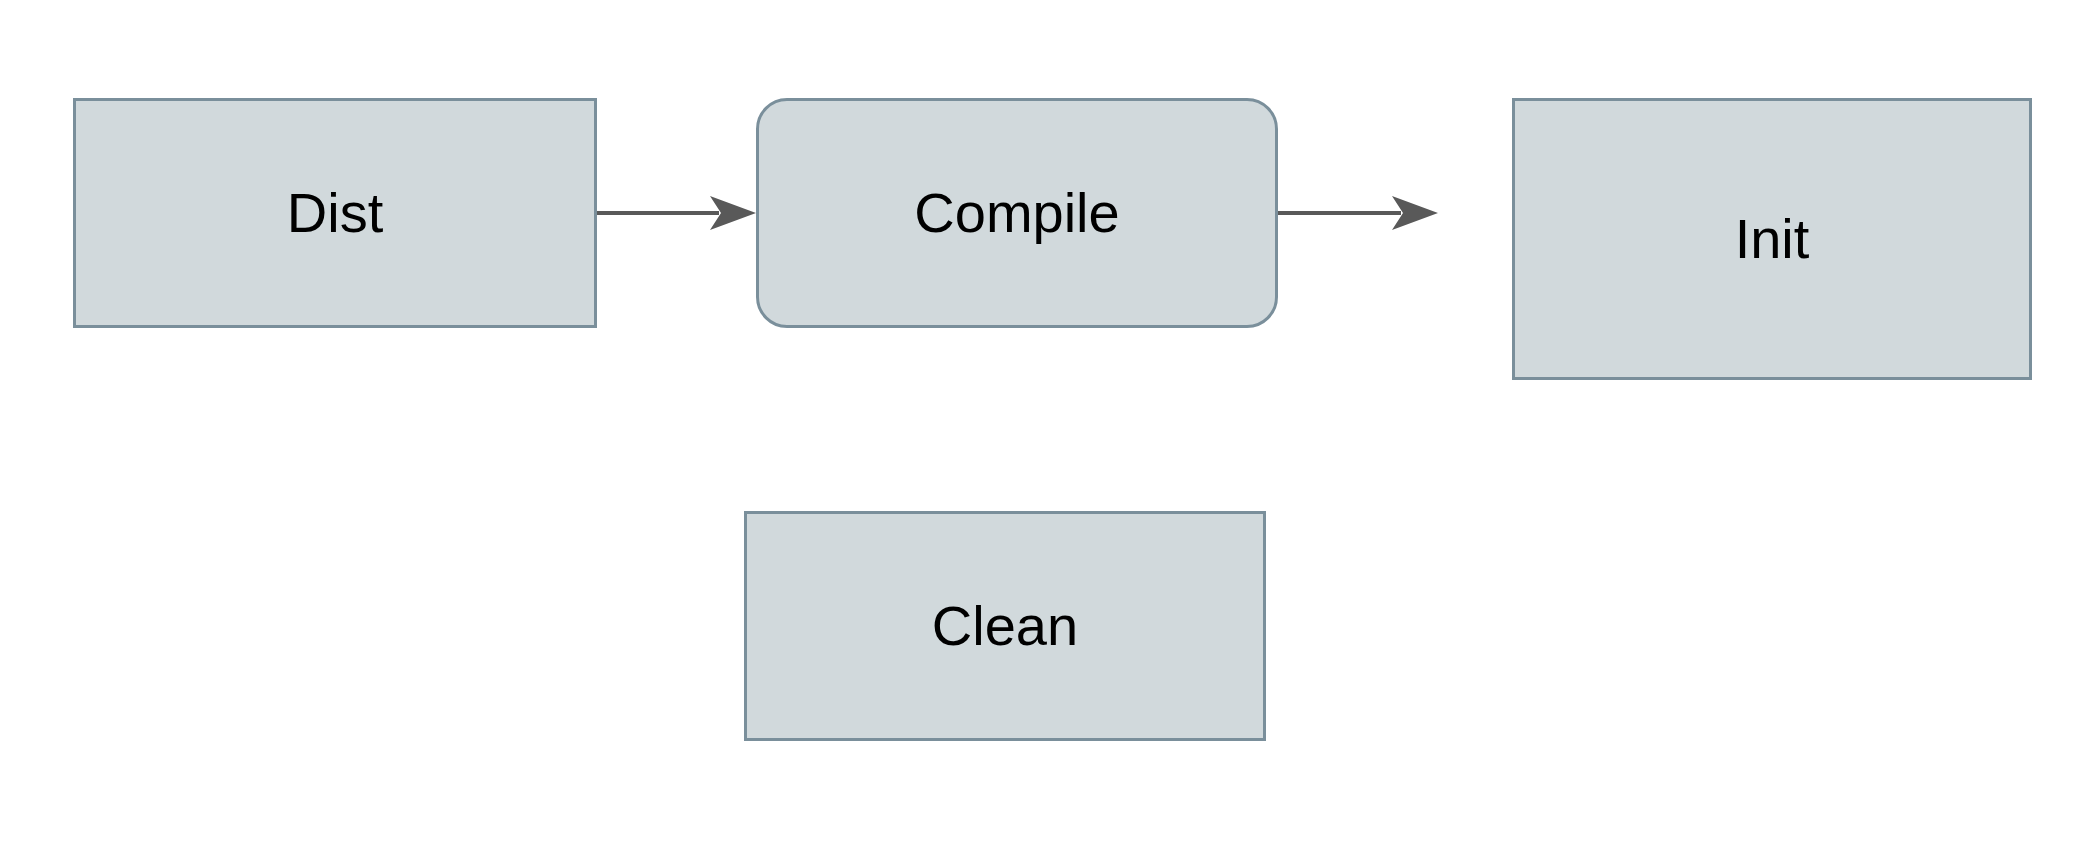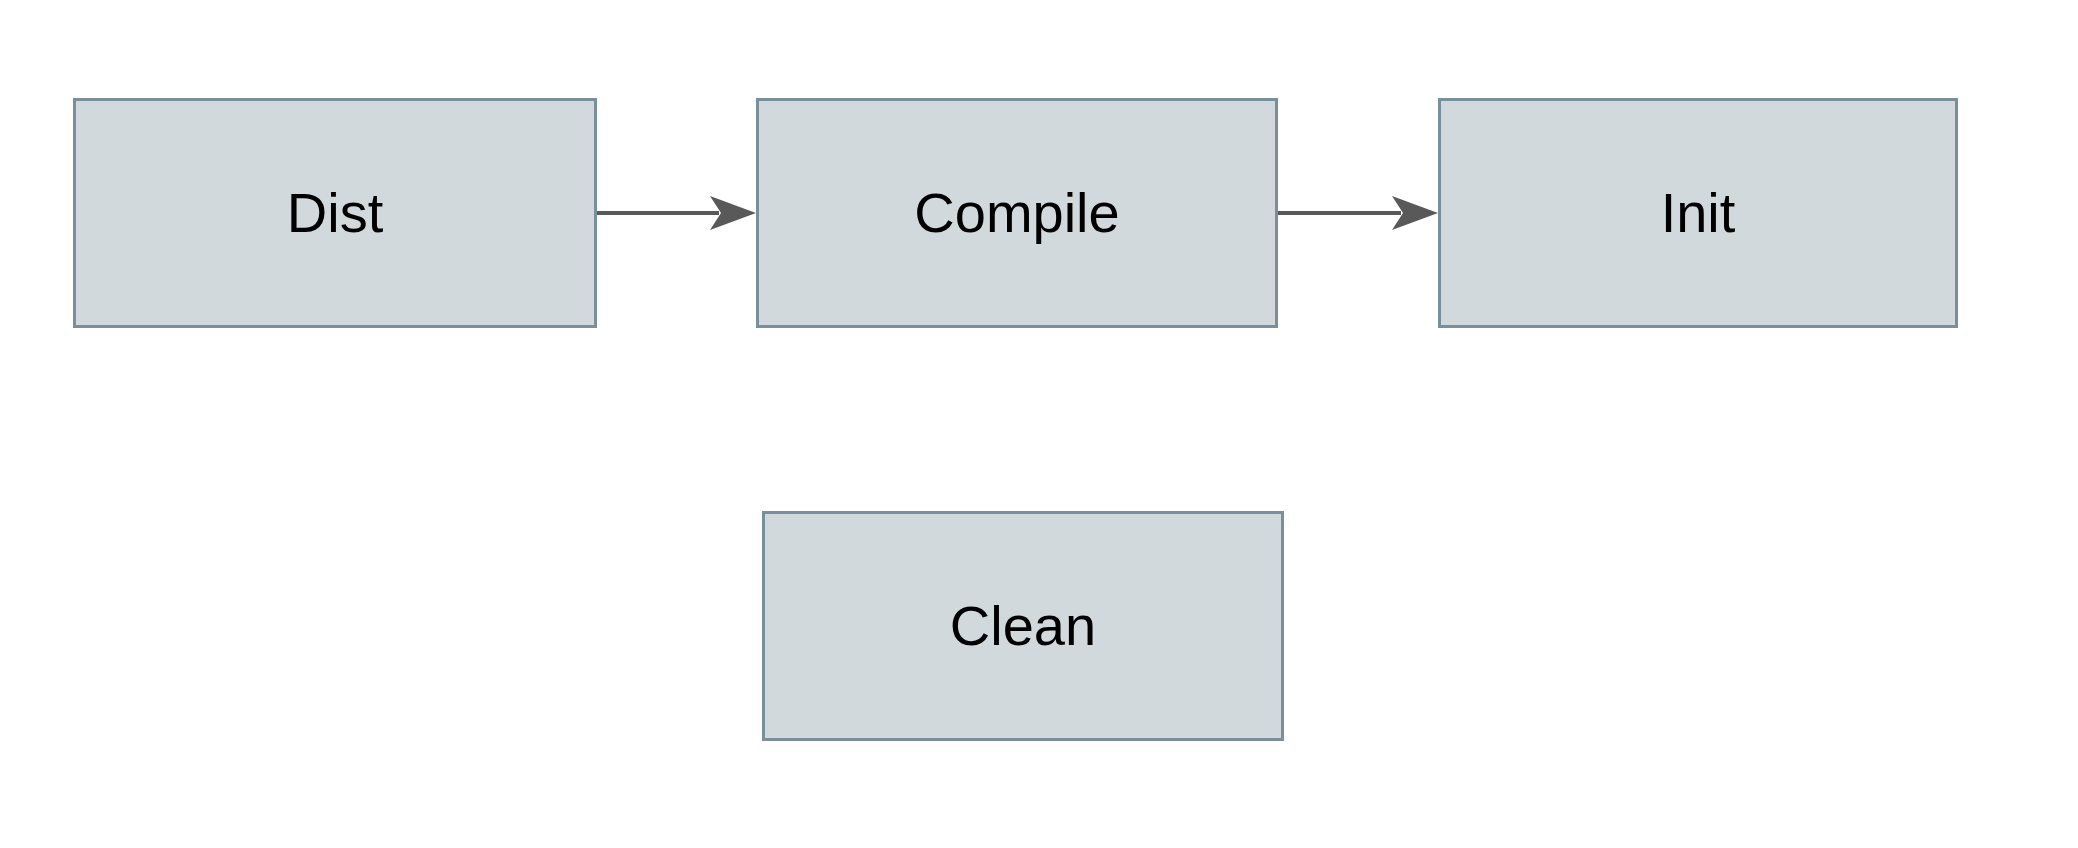--- a/index.html
+++ b/index.html
@@ -38,23 +38,23 @@
   }
   .connector line {
     stroke: var(--arrow-color, #595959);
     stroke-width: 4;
   }
   .connector polygon {
     fill: var(--arrow-color, #595959);
     stroke: none;
   }
   #node-dist    { left: 73px;   top: 98px;  width: 524px; height: 230px; }
-  #node-compile { left: 756px;  top: 98px;  width: 522px; height: 230px; }
-  #node-init    { left: 1438px; top: 98px;  width: 520px; height: 230px; }
-  #node-clean   { left: 762px;  top: 511px; width: 522px; height: 230px; }
+  #node-compile { left: 756px;  top: 98px;  width: 522px; height: 230px; border-radius: 31px; }
+  #node-init    { left: 1512px; top: 98px;  width: 520px; height: 282px; }
+  #node-clean   { left: 744px;  top: 511px; width: 522px; height: 230px; }
   #edge-dist-compile  { left: 597px;  top: 193px; }
   #edge-compile-init  { left: 1278px; top: 193px; }
 </style>
 </head>
 <body>
 
 <div id="canvas">
 
   <div class="node" id="node-dist">
     <span class="node-label">Dist</span>

